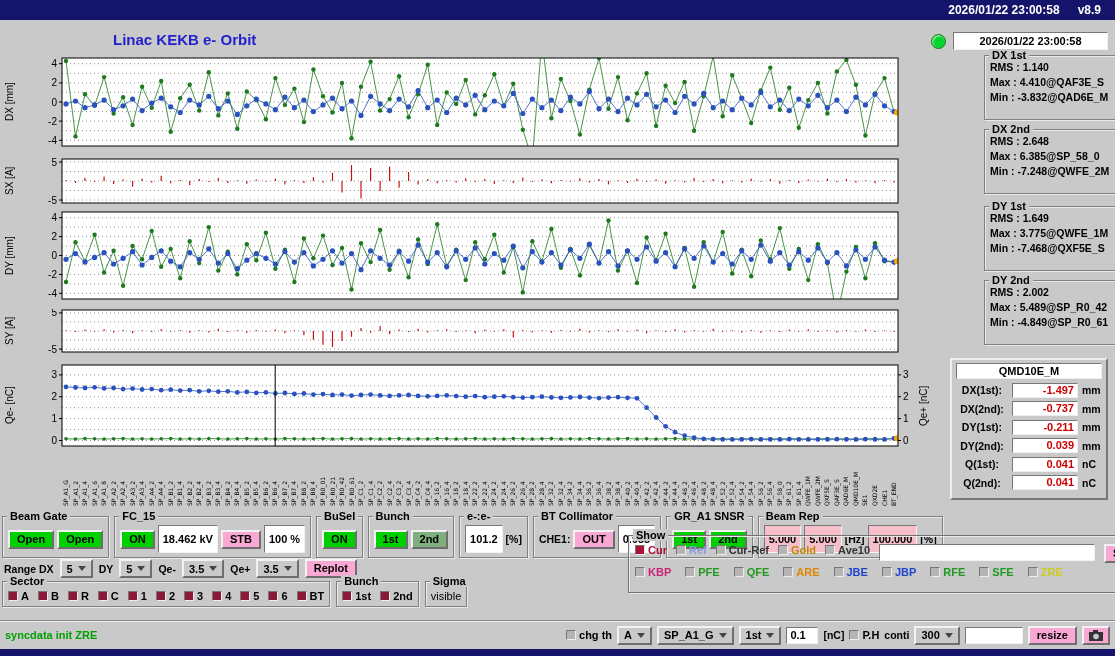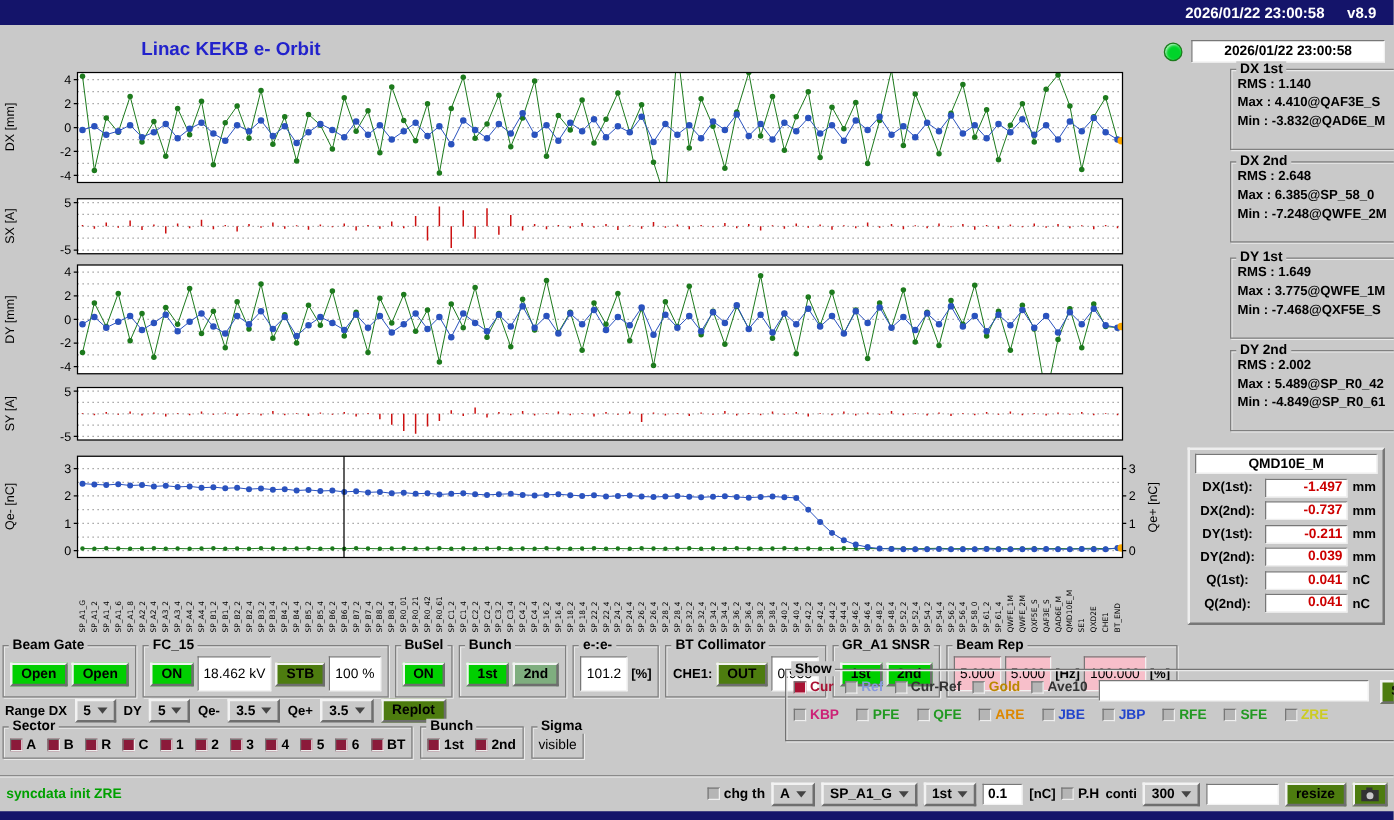--- a/index.html
+++ b/index.html
@@ -28,24 +28,24 @@
 .qmd{position:absolute;left:950px;top:358px;width:158px;height:142px;border:2px solid;
      border-color:#eee #777 #777 #eee;padding:3px 4px}
 .qmd-title{background:#fff;border:1px solid;border-color:#777 #eee #eee #777;text-align:center;
            font-weight:bold;height:16px;line-height:14px}
 .qrow{display:flex;align-items:center;gap:4px;margin-top:3.5px}
 .qlab{width:52px;text-align:center;font-weight:bold;font-size:10.5px;white-space:nowrap}
 .qval{flex:1;background:#fff;border:1px solid;border-color:#777 #eee #eee #777;text-align:right;
       padding:0 3px;font-weight:bold;height:15px;line-height:13px}
 .qunit{width:20px;font-weight:bold;font-size:10.5px}
 
-.btn{border:2px solid;border-color:#f2f2f2 #6e6e6e #6e6e6e #f2f2f2;background:#4d7c0f;
+.btn{border:2px solid;border-color:#f2f2f2 #6e6e6e #6e6e6e #f2f2f2;background:#f9a8d4;
      font:inherit;font-weight:bold;padding:0 7px;height:19px;line-height:15px;white-space:nowrap;cursor:default}
 .field{background:#fff;border:1px solid;border-color:#777 #f2f2f2 #f2f2f2 #777;padding:13px 4px;
-       height:17px;display:inline-flex;align-items:center;font-weight:normal;white-space:nowrap}
+       height:17px;display:inline-flex;align-items:center;font-weight:bold;white-space:nowrap}
 .ifield{background:#fff;border:1px solid;border-color:#777 #f2f2f2 #f2f2f2 #777;height:17px;
         font:inherit;font-weight:bold;padding:0 3px}
 .dd{display:inline-flex;align-items:center;gap:5px;border:2px solid;border-color:#f2f2f2 #6e6e6e #6e6e6e #f2f2f2;
     background:#c9c9c9;padding:0 5px;height:19px;font-weight:bold;white-space:nowrap}
 .tri{width:0;height:0;border-left:4px solid transparent;border-right:4px solid transparent;border-top:5px solid #444}
 .cb{width:10px;height:10px;border:1px solid;border-color:#777 #eee #eee #777;background:#b5b5b5;
     display:inline-block;flex:0 0 auto}
 .ck{display:inline-flex;align-items:center;gap:3px;font-weight:bold;white-space:nowrap}
 .glab{font-weight:bold;font-size:10.5px;white-space:nowrap}
 .group{position:relative;border:1px solid #808080;box-shadow:inset 1px 1px 0 #eaeaea,1px 1px 0 #eaeaea;

